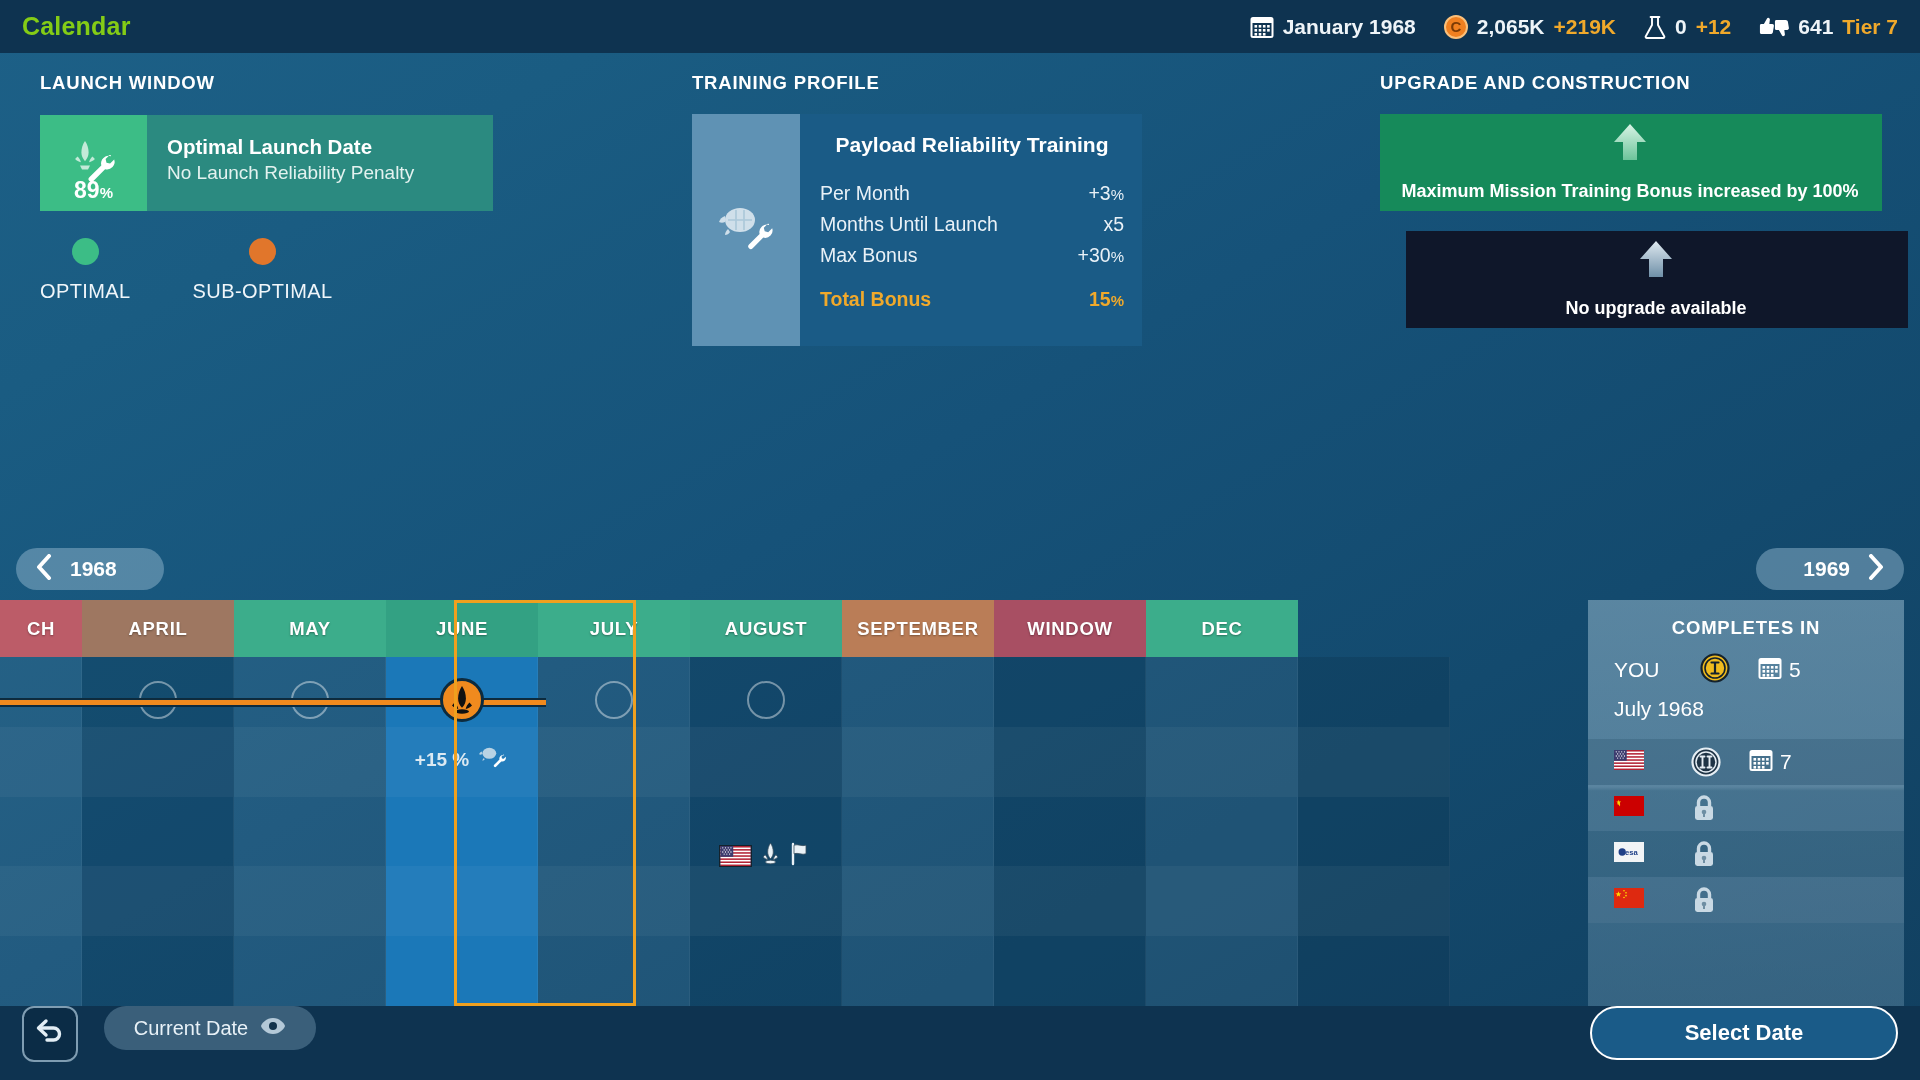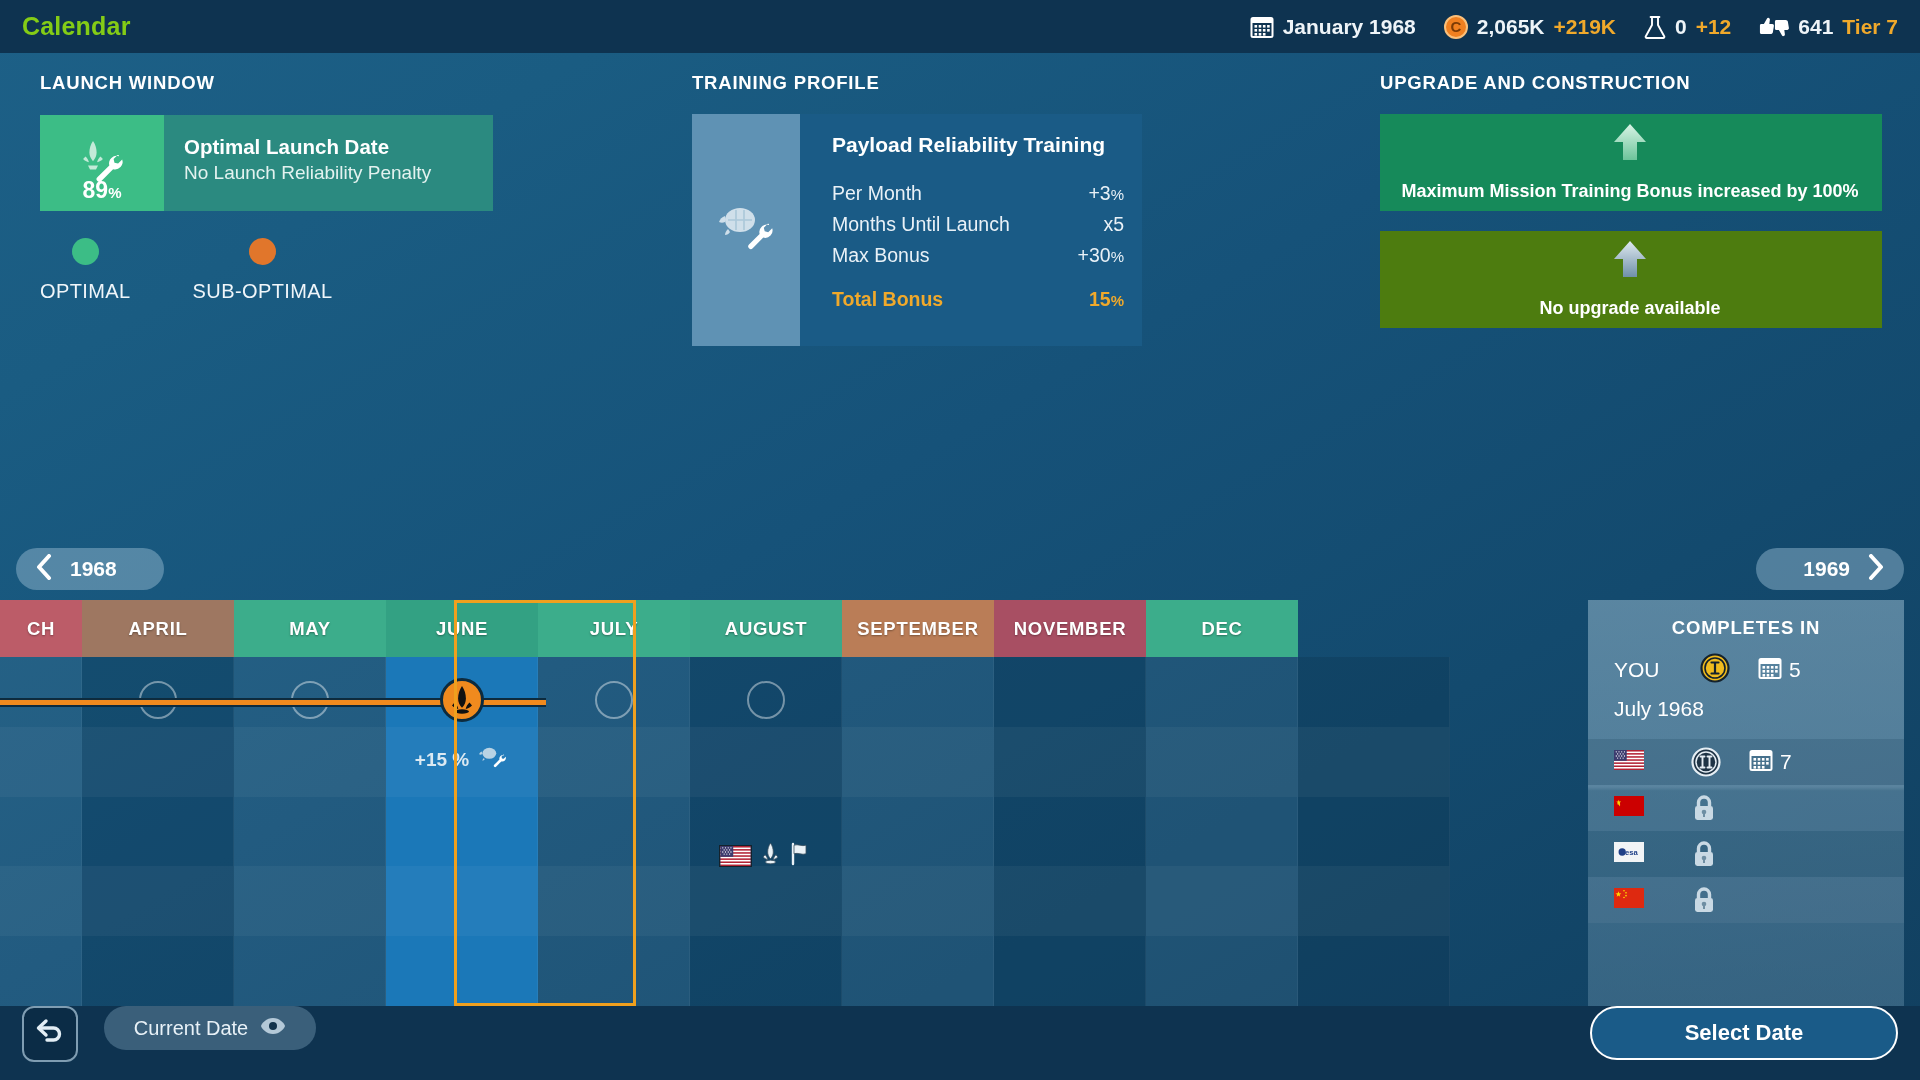--- a/index.html
+++ b/index.html
@@ -53,21 +53,21 @@
   #panel-launch { position:absolute; left: 40px; top: 72px; width: 460px; }
   #panel-training { position:absolute; left: 692px; top: 72px; width: 470px; }
   #panel-upgrade { position:absolute; left: 1380px; top: 72px; width: 505px; }
 
   
   .lw-card {
     margin-top: 21px; display: flex; width: 453px; height: 96px;
     background: #2b8a80;
   }
   .lw-badge {
-    width: 124px; background: #3cbd86;
+    width: 107px; background: #3cbd86;
     display: flex; flex-direction: column; align-items: center; justify-content: center;
     position: relative;
   }
   .lw-badge .glyph { margin-top: 4px; }
   .lw-badge .pct {
     font-size: 23px; font-weight: bold; color: #ffffff;
     position: absolute; bottom: 7px; left: 0; right: 0; text-align: center;
   }
   .lw-badge .pct small { font-size: 15px; }
   .lw-text { padding: 20px 0 0 20px; }
@@ -82,36 +82,36 @@
   
   .tp-card {
     margin-top: 20px; display: flex; width: 450px;
     background: #1a5b86;
   }
   .tp-thumb {
     width: 108px; min-height: 232px;
     background: #5f92b4;
     display: flex; align-items: center; justify-content: center;
   }
-  .tp-body { flex: 1; padding: 19px 18px 18px 32px; }
+  .tp-body { flex: 1; padding: 19px 18px 18px 20px; text-align: center; }
   .tp-body .tp-name { font-size: 21px; font-weight: bold; color: #fff; }
   .tp-rows { margin-top: 21px; }
   .tp-row { display: flex; justify-content: space-between; font-size: 19.5px; color: #e9f1f7; padding: 4px 0; }
   .tp-row .v small { font-size: 15px; }
   .tp-total { margin-top: 17px; display: flex; justify-content: space-between;
     font-size: 19.5px; font-weight: bold; color: #f0a92b; }
   .tp-total .v small { font-size: 15px; }
 
   
   .ug-row {
     margin-top: 20px; display: flex; align-items: center; gap: 14px;
     width: 502px; min-height: 57px; padding: 8px 16px 8px 14px; flex-direction: column;
   }
   .ug-green { background: #168a5a; }
-  .ug-grey  { background: #4d7c0f; }
+  .ug-grey  { background: #0f172a; margin-left: 26px; }
   .ug-txt { font-size: 18px; font-weight: bold; line-height: 1.28; color: #fff; }
   .arrow-up { width: 36px; height: 40px; flex: 0 0 36px; }
 
   
   #yearbar { position: absolute; left: 0; top: 548px; width: 1920px; height: 52px; }
   .year-btn {
     position: absolute; top: 0;
     height: 42px; min-width: 148px;
     background: rgba(150,186,208,.48);
     border-radius: 22px;
@@ -442,21 +442,21 @@
 <div id="timeline">
 
   <div id="months-head">
     <div class="mhead" style="background:#bc5c68">CH</div>
     <div class="mhead" style="background:#9e7761">APRIL</div>
     <div class="mhead" style="background:#3cad8b">MAY</div>
     <div class="mhead" style="background:#33a183">JUNE</div>
     <div class="mhead" style="background:#3cad8b">JULY</div>
     <div class="mhead" style="background:#3ca88a">AUGUST</div>
     <div class="mhead" style="background:#ba7d57">SEPTEMBER</div>
-    <div class="mhead" style="background:#a84f63">NOVEMBER</div>
+    <div class="mhead" style="background:#a84f63">WINDOW</div>
     <div class="mhead" style="background:#3cad8b">DEC</div>
   </div>
 
   <div id="grid">
 
     <div class="mcol shade-light">
       <div class="gcell"></div>
         <div class="gcell alt"></div>
         <div class="gcell"></div>
         <div class="gcell alt"></div>

